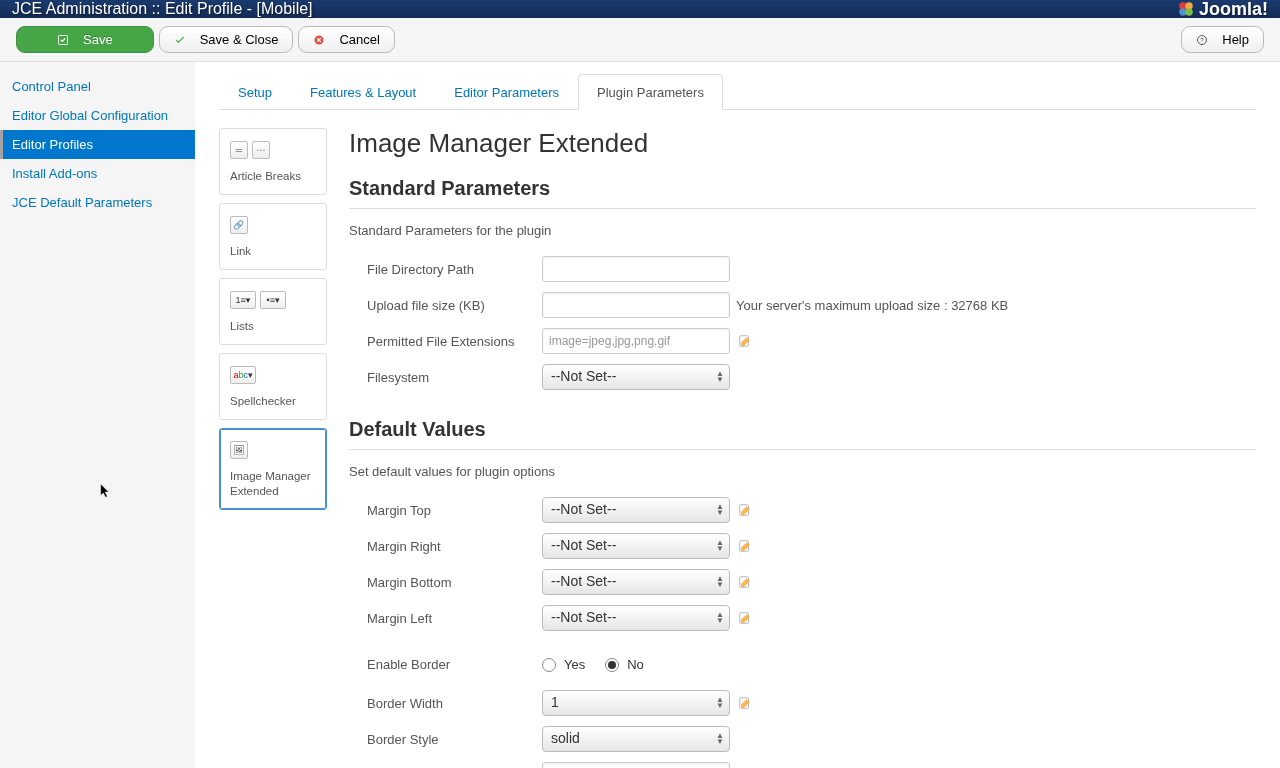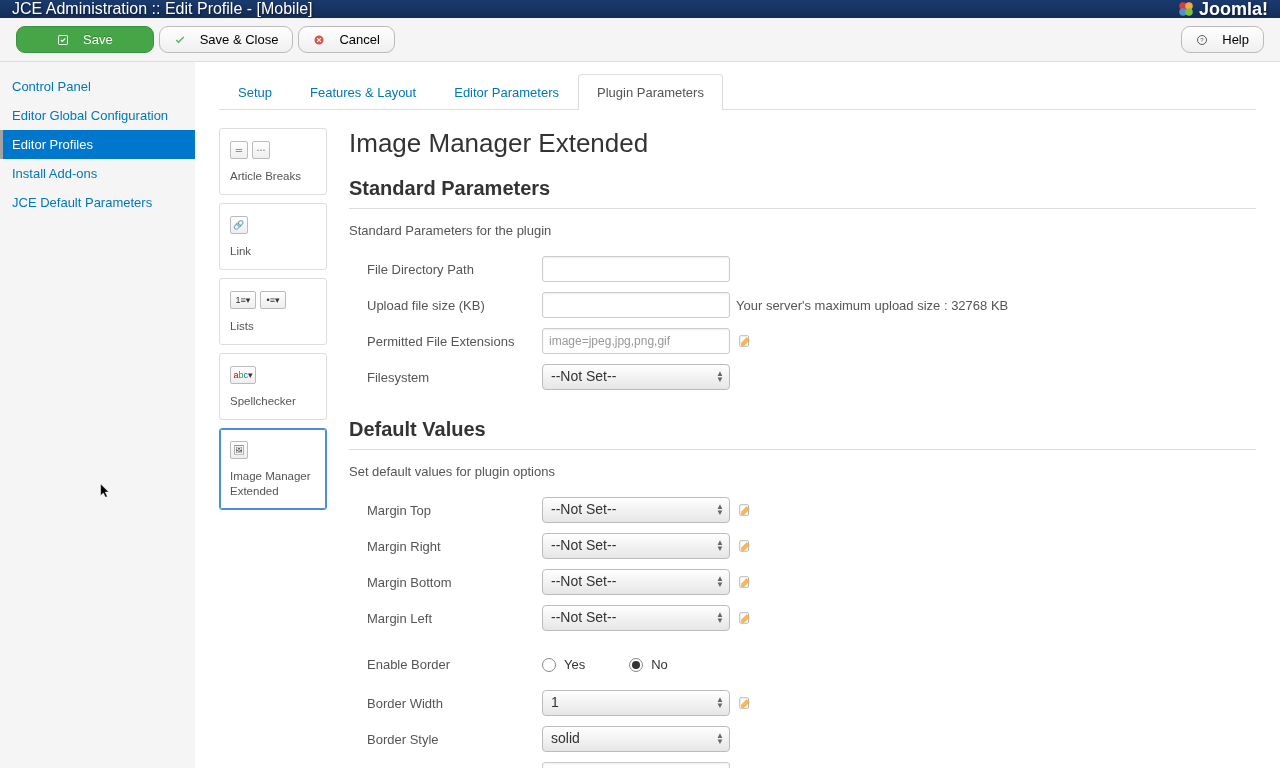--- a/index.html
+++ b/index.html
@@ -47,21 +47,21 @@
 
 .form-row { display: flex; align-items: center; margin-bottom: 10px; padding-left: 18px; }
 .form-label { width: 175px; color: #555; font-size: 13px; }
 .text-input { width: 188px; height: 26px; border: 1px solid #ccc; border-radius: 3px; padding: 3px 6px; box-shadow: inset 0 1px 2px rgba(0,0,0,0.08); font-size: 12px; }
 .select-input { width: 188px; height: 26px; border: 1px solid #bbb; border-radius: 4px; background: linear-gradient(to bottom, #fff, #e6e6e6); padding: 3px 20px 3px 8px; font-size: 14px; position: relative; appearance: none; cursor: pointer; }
 .select-wrap { position: relative; display: inline-block; }
 .select-arrows { position: absolute; right: 6px; top: 50%; transform: translateY(-50%); font-size: 8px; color: #666; line-height: 0.7; pointer-events: none; }
 .hint-text { margin-left: 6px; color: #555; font-size: 13px; }
 .edit-icon { width: 14px; height: 14px; margin-left: 8px; cursor: pointer; opacity: 0.7; }
 
-.radio-group { display: flex; gap: 44px; align-items: center; }
+.radio-group { display: flex; gap: 20px; align-items: center; }
 .radio-option { display: flex; align-items: center; gap: 8px; cursor: pointer; }
 .radio-circle { width: 14px; height: 14px; border: 1px solid #888; border-radius: 50%; display: flex; align-items: center; justify-content: center; }
 .radio-circle.checked::after { content: ''; width: 8px; height: 8px; background: #333; border-radius: 50%; }
 
 .color-swatch { width: 14px; height: 14px; background: #000; border: 1px solid #888; margin-left: 8px; cursor: pointer; }
 
 .cursor-arrow { position: absolute; left: 100px; top: 484px; width: 12px; height: 16px; pointer-events: none; z-index: 1000; }
 
 svg { display: block; }
 

